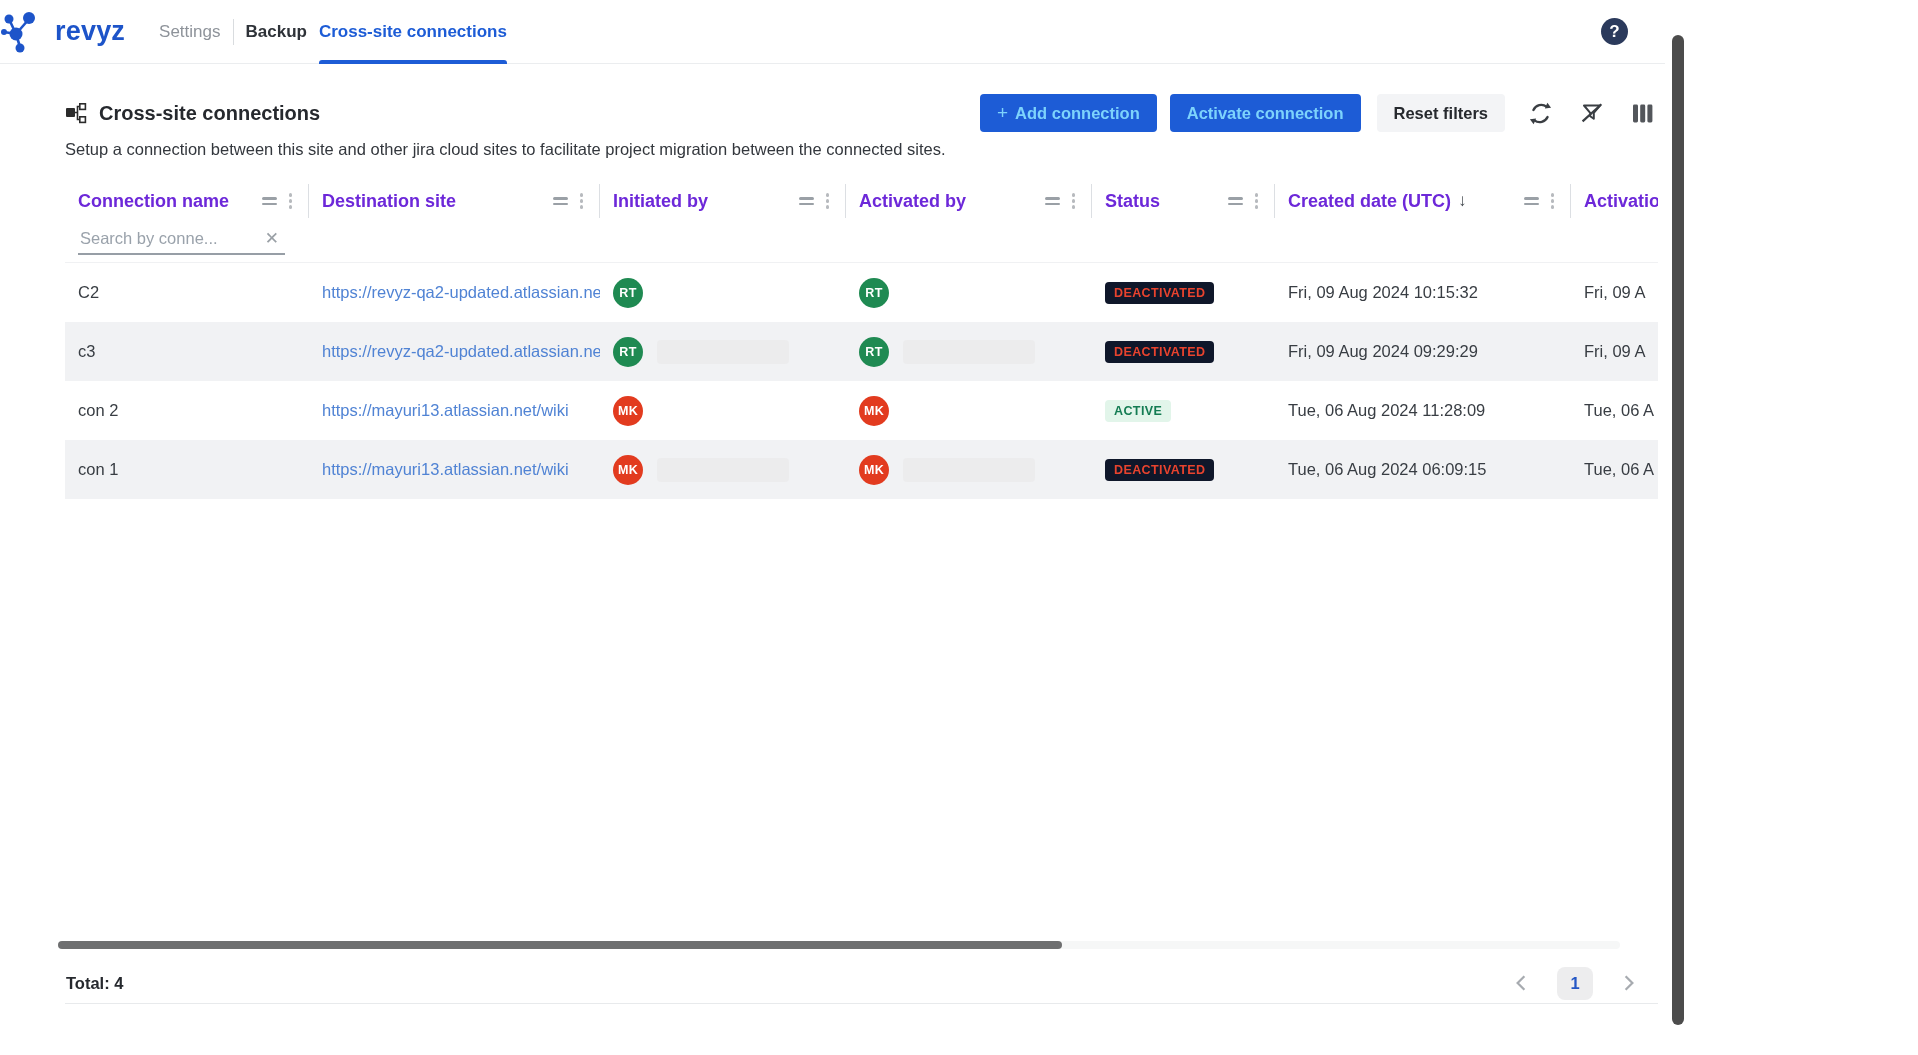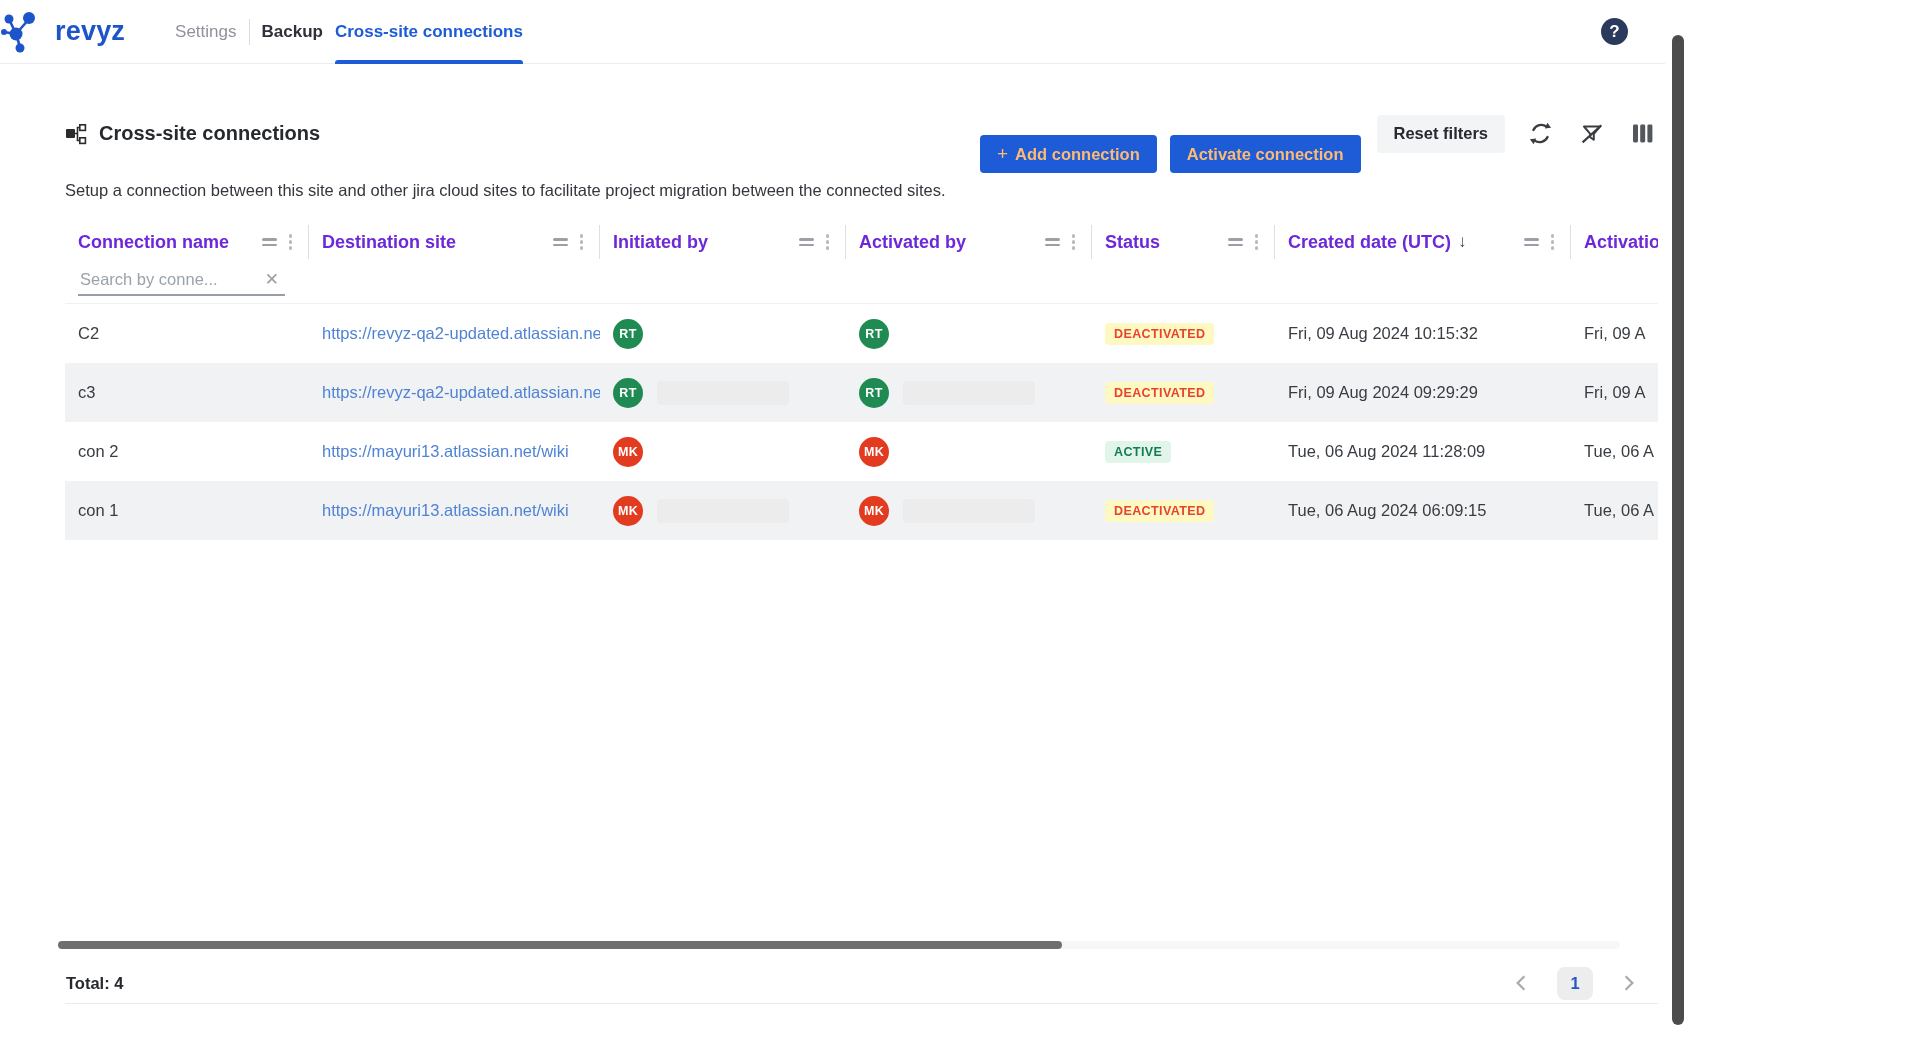--- a/index.html
+++ b/index.html
@@ -10,21 +10,21 @@
   }
   .app { position:relative; width:1918px; height:1055px; }
 
   
   .navbar {
     display:flex; align-items:center; height:64px; width:1665px;
     border-bottom:1px solid #ebedef; position:relative;
   }
   .brand { display:flex; align-items:center; gap:9px; }
   .brand-text { font-size:27px; font-weight:700; color:#1d54c9; letter-spacing:.2px; }
-  .tabs { display:flex; align-items:center; gap:12px; margin-left:50px; height:100%; }
+  .tabs { display:flex; align-items:center; gap:12px; margin-left:34px; height:100%; }
   .tab { font-size:17px; position:relative; height:100%; display:flex; align-items:center; cursor:pointer; white-space:nowrap; }
   .tab.muted { color:#8e939a; }
   .tab.strong { color:#2e3238; font-weight:700; }
   .tab.active { color:#1d5cd6; font-weight:700; }
   .tab.active::after {
     content:""; position:absolute; left:0; right:0; bottom:-1px; height:4px;
     background:#1d5cd6; border-radius:3px 3px 0 0;
   }
   .tab-divider { width:1px; height:26px; background:#d9dcdf; }
   .help-btn {
@@ -36,21 +36,21 @@
   
   .main { margin-left:65px; width:1593px; }
   .page-head { display:flex; align-items:center; margin-top:30px; }
   .title-wrap { display:flex; align-items:center; gap:12px; }
   .page-title { font-size:20px; font-weight:700; color:#26292e; }
   .actions { margin-left:auto; display:flex; align-items:center; }
   .btn {
     height:38px; border:none; border-radius:4px; font-weight:700; font-size:16.5px;
     padding:0 17px; font-family:inherit; cursor:pointer; white-space:nowrap;
   }
-  .btn-primary { background:#1d5cd6; color:#fdba74;margin-top:41px; }
+  .btn-primary { background:#1d5cd6; color:#7dd3fc; }
   .btn-primary .plus { font-weight:400; font-size:19px; margin-right:7px; }
   .btn-light { background:#f3f4f6; color:#26292e; }
   .mr13 { margin-right:13px; }
   .mr16 { margin-right:16px; }
   .icon-btn { background:none; border:none; padding:3px; cursor:pointer; display:flex; align-items:center; margin-left:19px; }
   .subtitle { margin-top:8px; font-size:16.5px; color:#33373d; }
 
   
   .table { margin-top:22px; width:1593px; overflow:hidden; }
   .thead { display:flex; height:40px; align-items:center; }
@@ -86,21 +86,21 @@
     display:flex; align-items:center; padding:0 10px 0 13px; flex:none;
     overflow:hidden; white-space:nowrap; font-size:16.5px; color:#383d43;
   }
   .link { color:#5083d4; cursor:pointer; }
   .avatar {
     width:30px; height:30px; border-radius:50%; color:#fff; font-size:12.5px; font-weight:700;
     display:flex; align-items:center; justify-content:center; flex:none; letter-spacing:.3px;
   }
   .skeleton { width:132px; height:24px; background:#ececed; border-radius:4px; margin-left:14px; flex:none; }
   .badge { padding:4px 9px; border-radius:4px; font-size:12.5px; font-weight:700; letter-spacing:.4px; }
-  .badge.deactivated { background:#fef9c3; color:#e8432e; }
+  .badge.deactivated { background:#0f172a; color:#e8432e; }
   .badge.active { background:#e2f5ea; color:#147c53; }
 
   
   .hscroll { position:absolute; left:58px; top:941px; width:1562px; height:8px; background:#f6f7f7; border-radius:4px; }
   .hscroll .thumb { width:1004px; height:8px; background:#6e6f70; border-radius:4px; cursor:pointer; }
   .vscroll { position:absolute; left:1672px; top:35px; width:12px; height:990px; background:#4c4c4c; border-radius:6px; cursor:pointer; }
 
   .foot { position:absolute; left:66px; top:963px; width:1593px; height:40px; display:flex; align-items:center; }
   .total { font-size:16.5px; font-weight:700; color:#26292e; }
   .pager { margin-left:auto; display:flex; align-items:center; gap:26px; margin-right:20px; }

